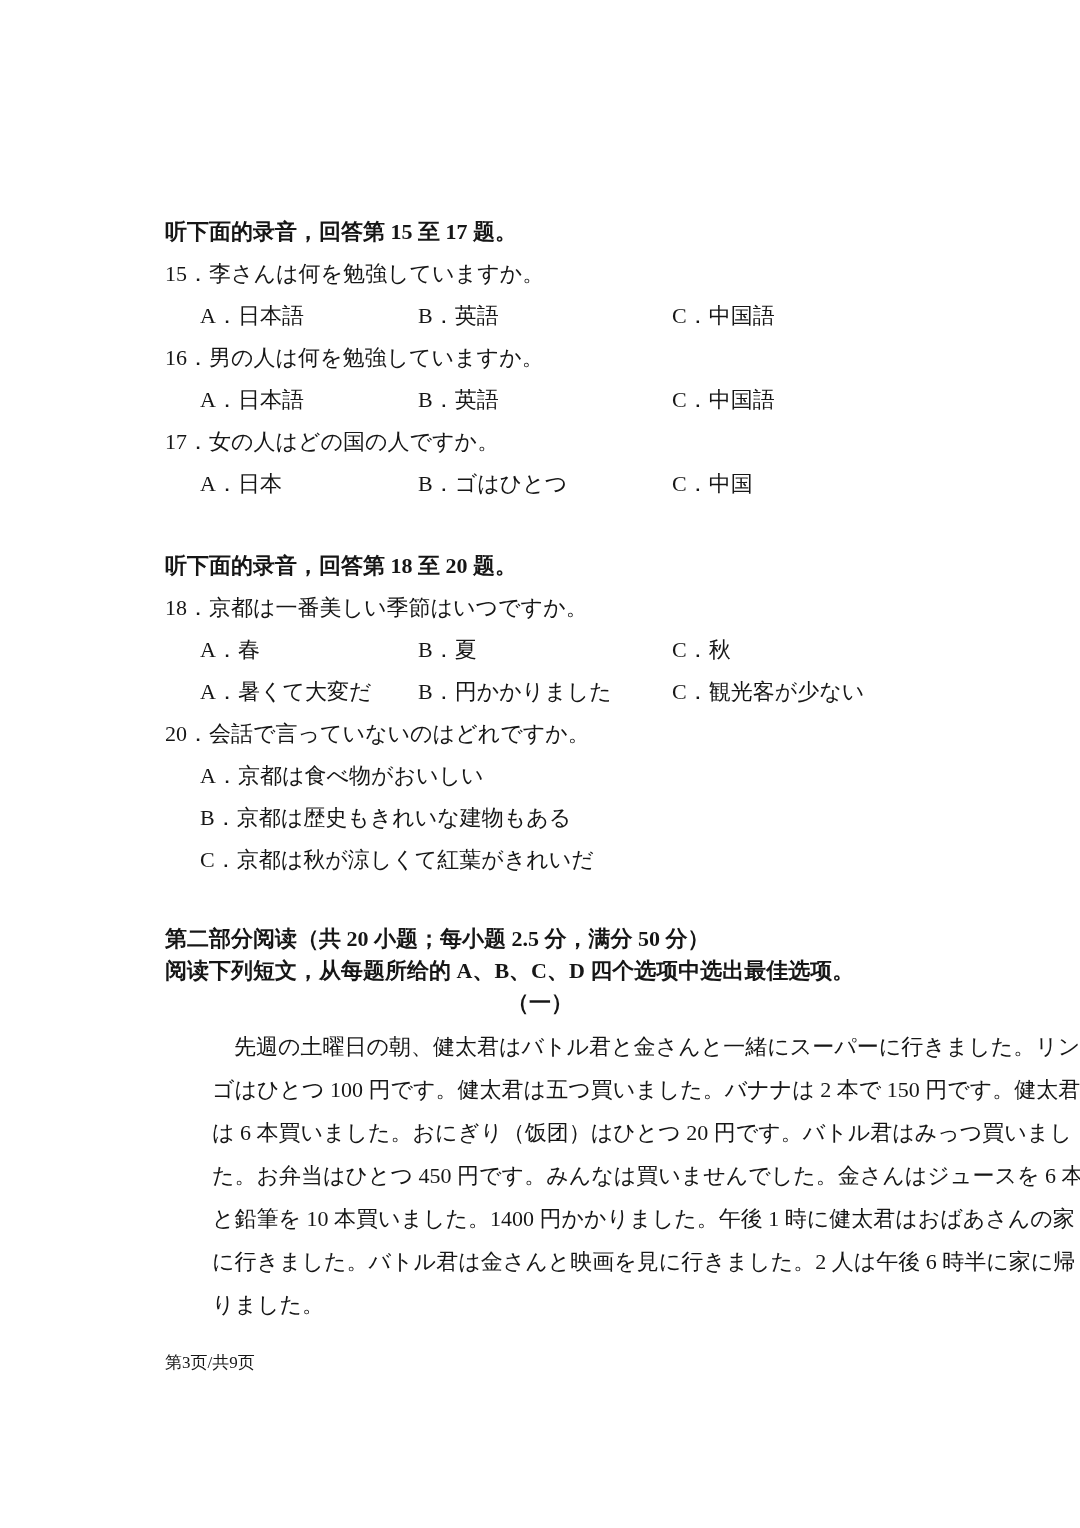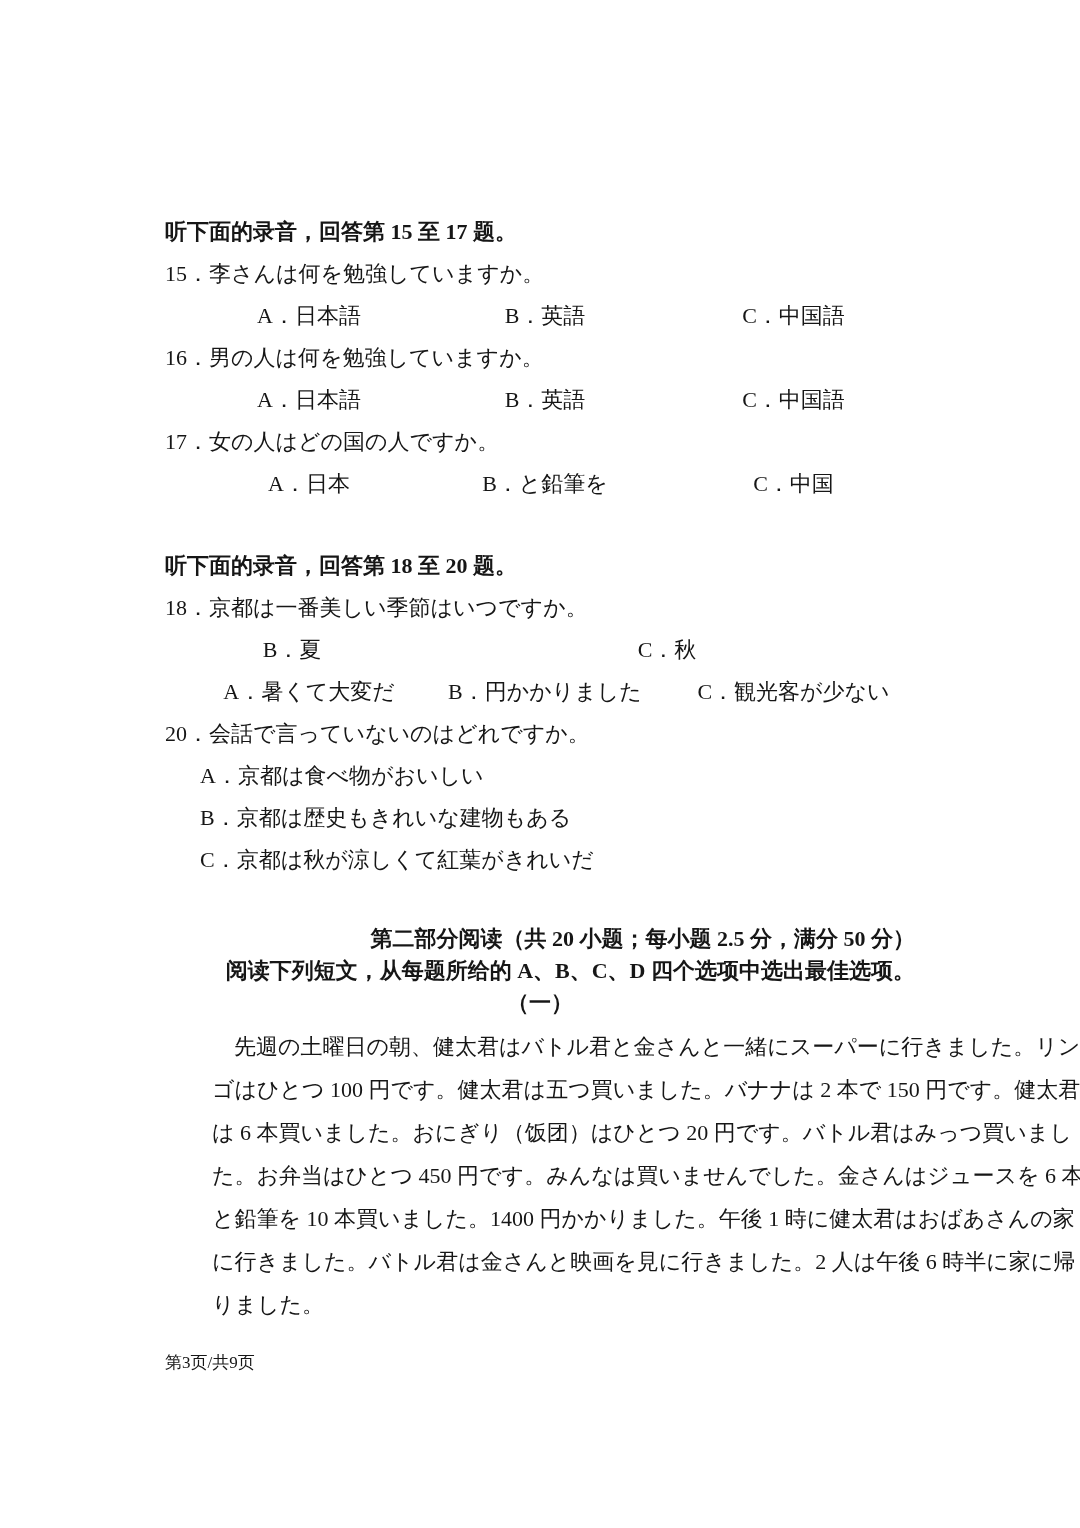--- a/index.html
+++ b/index.html
@@ -13,35 +13,34 @@
     overflow: hidden;
   }
   .content { padding: 211px 165px 0 165px; }
   .line {
     height: 42px;
     line-height: 42px;
     font-size: 22px;
     white-space: nowrap;
   }
   .bold { font-weight: bold; }
-  .opts { display: flex; text-align: center; }
+  .opts { display: flex; }
   .opt { display: block; }
   .opt-a { margin-left: 35px; width: 218px; }
   .opt-b { width: 254px; }
   .opt-c { flex: 1; }
   .indent { padding-left: 35px; }
   .gap-group { margin-top: 40px; }
   .gap-section { margin-top: 42px; }
   .tight {
     height: 32px;
     line-height: 32px;
     font-size: 22px;
     font-weight: bold;
     white-space: nowrap;
-    text-align: right;
   }
   .center { text-align: center; }
   .passage { margin-top: 6px; margin-left: 47px; }
   .pline {
     height: 43px;
     line-height: 43px;
     font-size: 22px;
     white-space: nowrap;
     text-align: justify;
     text-align-last: justify;
@@ -74,30 +73,31 @@
     <div class="line">16．男の人は何を勉強していますか。</div>
     <div class="line opts">
       <span class="opt opt-a">A．日本語</span>
       <span class="opt opt-b">B．英語</span>
       <span class="opt opt-c">C．中国語</span>
     </div>
 
     <div class="line">17．女の人はどの国の人ですか。</div>
     <div class="line opts">
       <span class="opt opt-a">A．日本</span>
-      <span class="opt opt-b">B．と鉛筆を</span>
+      <span class="opt opt-b">B．ゴはひとつ</span>
       <span class="opt opt-c">C．中国</span>
     </div>
   </section>
 
   <section class="gap-group">
     <div class="line bold">听下面的录音，回答第 18 至 20 题。</div>
 
     <div class="line">18．京都は一番美しい季節はいつですか。</div>
     <div class="line opts">
+      <span class="opt opt-a">A．春</span>
       <span class="opt opt-b">B．夏</span>
       <span class="opt opt-c">C．秋</span>
     </div>
 
     <div class="line opts">
       <span class="opt opt-a">A．暑くて大変だ</span>
       <span class="opt opt-b">B．円かかりました</span>
       <span class="opt opt-c">C．観光客が少ない</span>
     </div>
 

